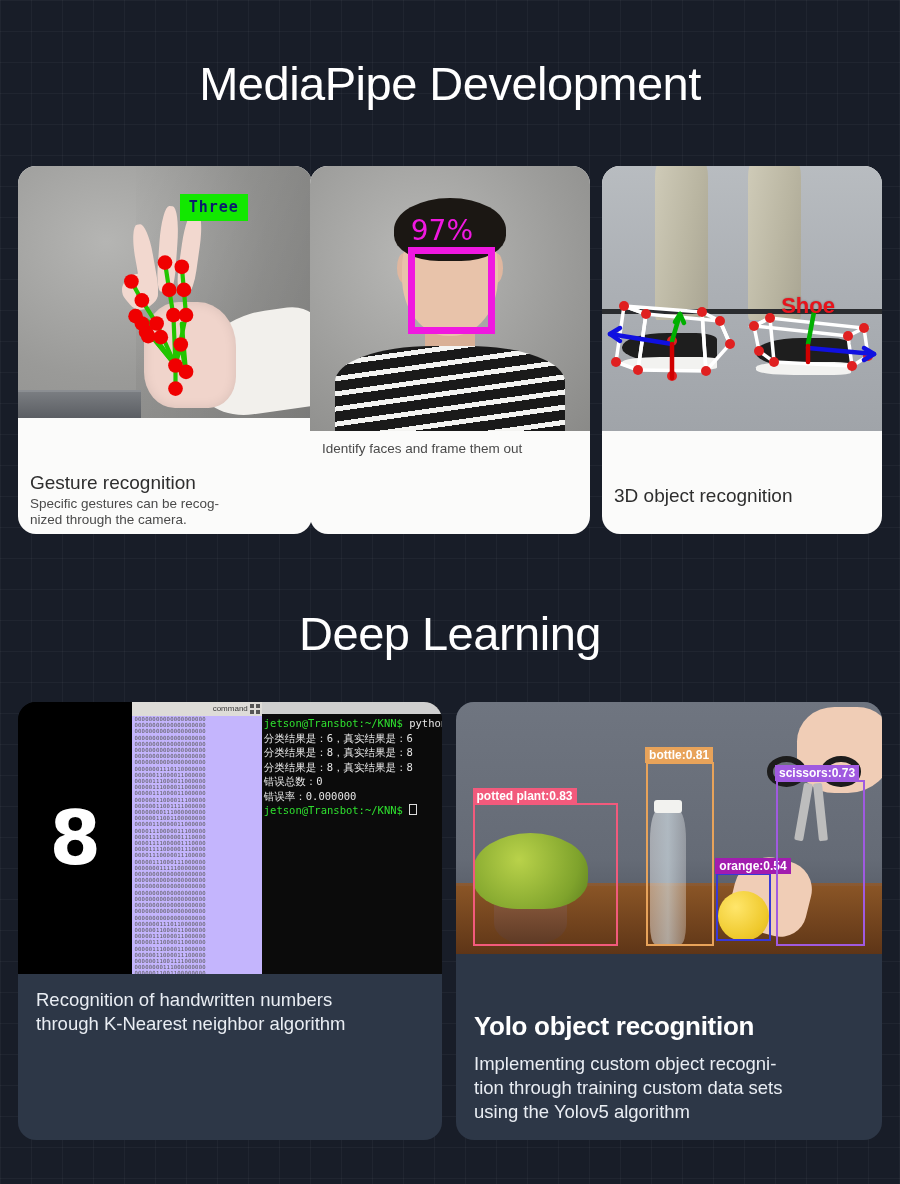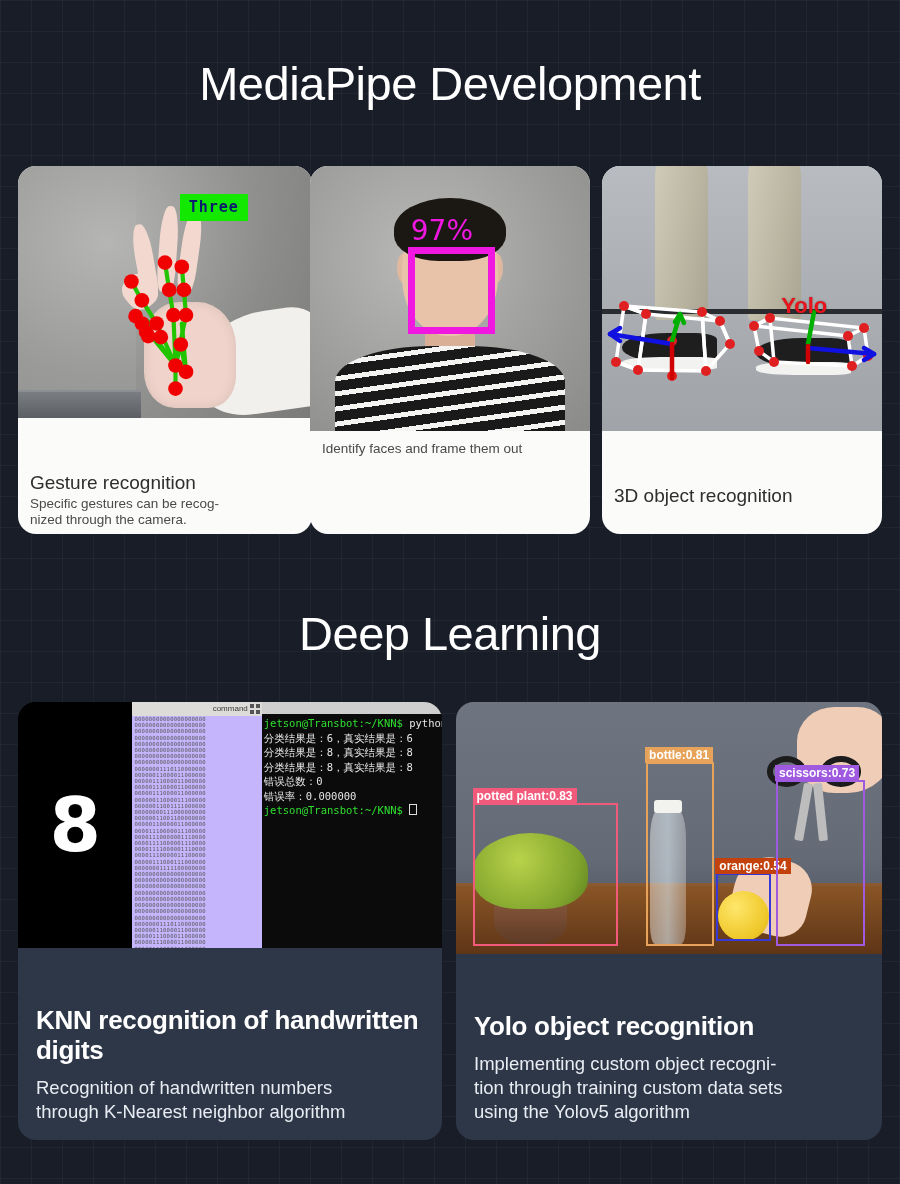--- a/index.html
+++ b/index.html
@@ -366,21 +366,21 @@
           <path d="M8,168 L18,162 M8,168 L18,175" stroke="#1010e0"></path>
           <path d="M70,175 L78,148" stroke="#00b000"></path>
           <path d="M78,148 L73,156 M78,148 L82,157" stroke="#00b000"></path>
           <path d="M70,178 L70,212" stroke="#d00000"></path>
           <path d="M206,182 L272,188" stroke="#1010e0"></path>
           <path d="M272,188 L262,182 M272,188 L262,194" stroke="#1010e0"></path>
           <path d="M206,178 L212,146" stroke="#00b000"></path>
           <path d="M206,180 L206,196" stroke="#d00000"></path>
         </g>
       </svg>
-      <div class="shoe-label">Yolo</div>
+      <div class="shoe-label">Shoe</div>
     </div>
     <div class="card-body">
       <div class="card-title">3D object recognition</div>
     </div>
   </div>
 
   <div id="title-dl" class="section-title">Deep Learning</div>
 
   <div class="card dark" id="card-knn">
     <div class="card-media knn-media">
@@ -436,21 +436,20 @@
 00000011001100000000
 00000110000011000000
 00001110000011100000</div>
       </div>
       <div class="knn-term-pane">
         <div class="knn-term-bar"></div>
         <div class="knn-term-text" id="knn-term"><div><span class="t-green">jetson@Transbot:~/KNN$ </span><span class="t-white">python3</span></div><div><span class="t-white">分类结果是：6，真实结果是：6</span></div><div><span class="t-white">分类结果是：8，真实结果是：8</span></div><div><span class="t-white">分类结果是：8，真实结果是：8</span></div><div><span class="t-white">错误总数：0</span></div><div><span class="t-white">错误率：0.000000</span></div><div><span class="t-green">jetson@Transbot:~/KNN$ </span><span class="cursor"></span></div></div>
       </div>
     </div>
     <div class="card-body">
-      <div class="card-title">KNN recognition of handwritten digits</div>
       <div class="card-desc">Recognition of handwritten numbers
 through K-Nearest neighbor algorithm</div>
     </div>
   </div>
 
   <div class="card dark" id="card-yolo">
     <div class="card-media">
       <div class="yolo-bg"></div>
       <div class="yolo-table"></div>
       <div class="plant-pot"></div>
@@ -467,21 +466,21 @@
         <div class="sc-blade" style="left:52%;top:30%;width:10%;height:58%;transform:rotate(-6deg);"></div>
       </div>
 
       <div class="det-box" style="left:4%;top:40%;width:34%;height:57%;border-color:#f25a7c;">
         <span class="det-label" style="background:#f25a7c;">potted  plant:0.83</span>
       </div>
       <div class="det-box" style="left:44.5%;top:24%;width:16%;height:73%;border-color:#e8a35a;">
         <span class="det-label" style="background:#e8a35a;">bottle:0.81</span>
       </div>
       <div class="det-box" style="left:61%;top:68%;width:13%;height:27%;border-color:#3838d8;">
-        <span class="det-label" style="background:#c2410c;">orange:0.54</span>
+        <span class="det-label" style="background:#a21caf;">orange:0.54</span>
       </div>
       <div class="det-box" style="left:75%;top:31%;width:21%;height:66%;border-color:#a05ae0;text-decoration:underline;">
         <span class="det-label" style="background:#a05ae0;">scissors:0.73</span>
       </div>
     </div>
     <div class="card-body">
       <div class="card-title">Yolo object recognition</div>
       <div class="card-desc">Implementing custom object recogni-
 tion through training custom data sets
 using the Yolov5 algorithm</div>

